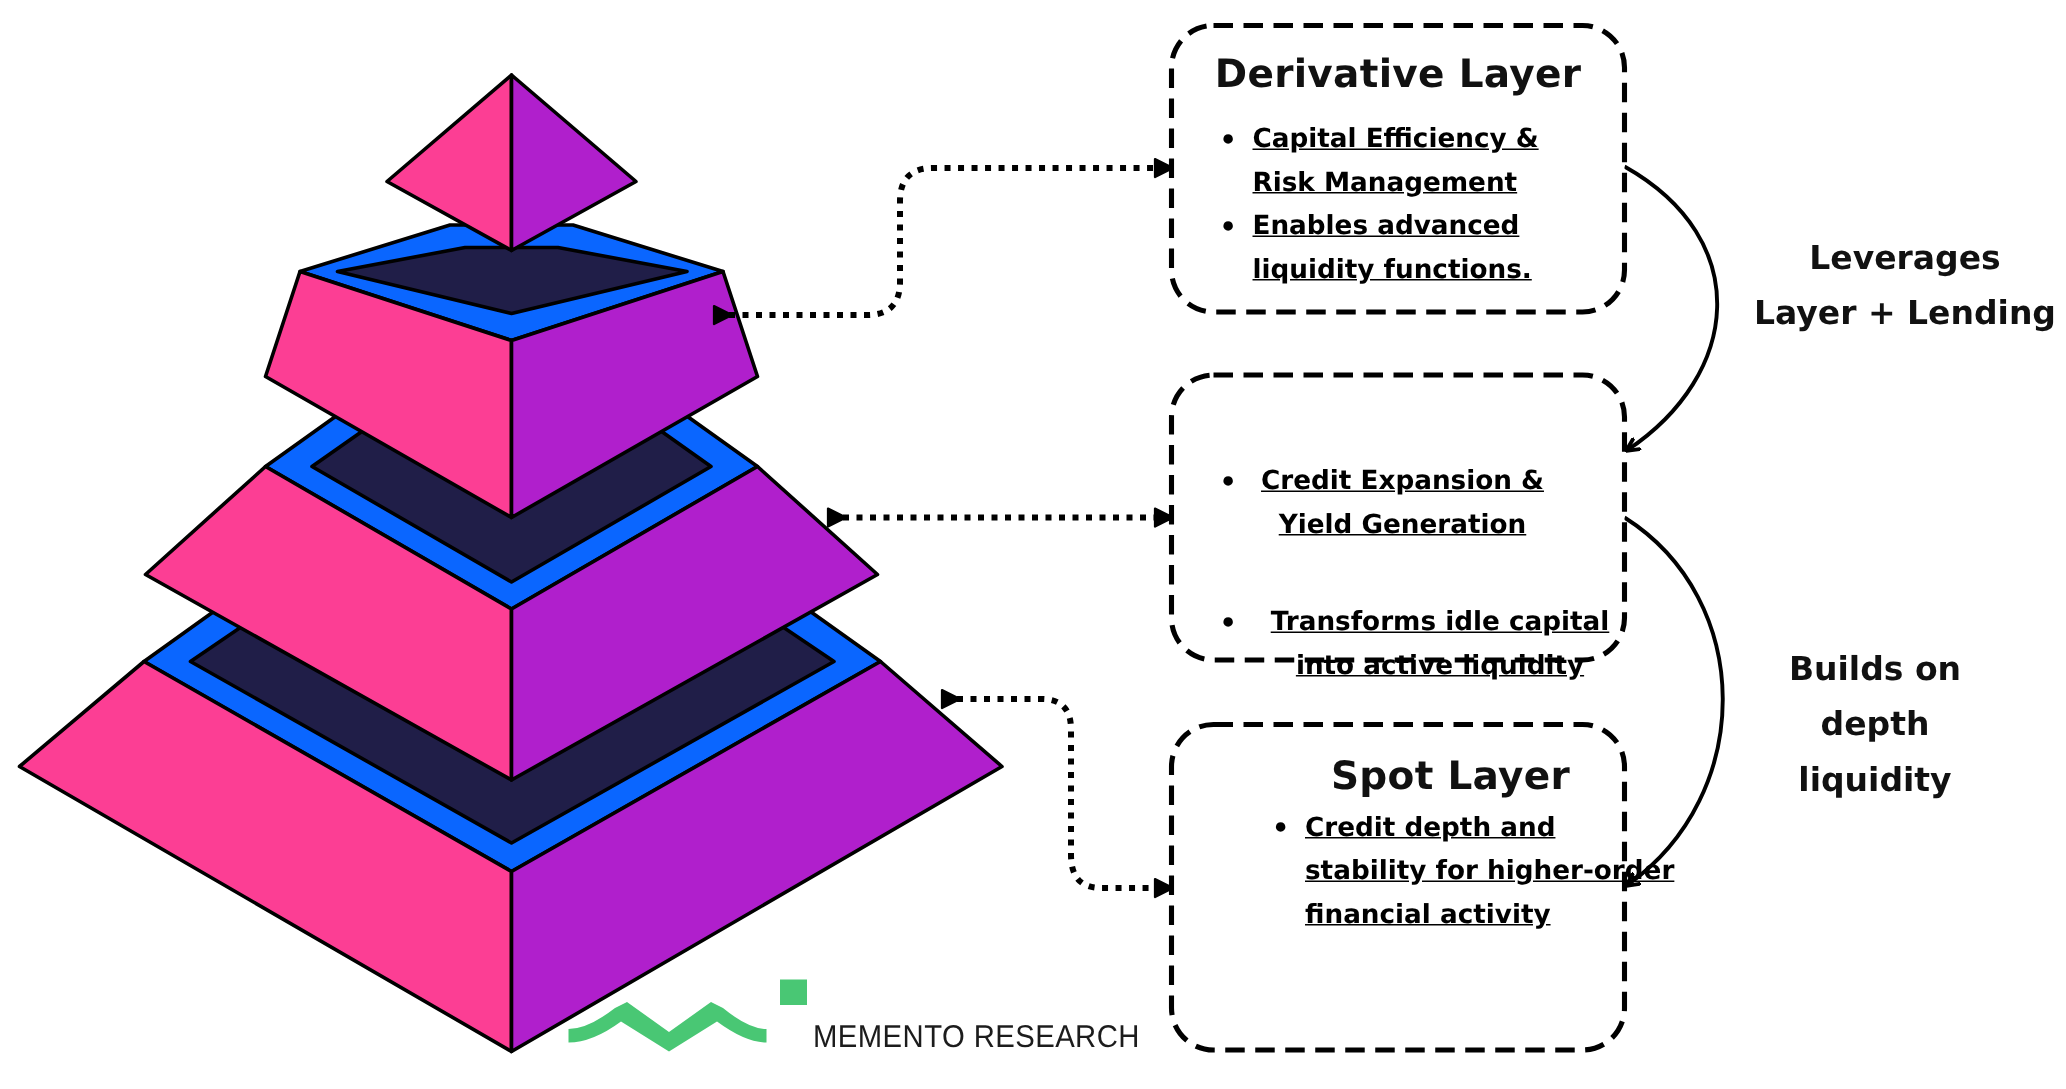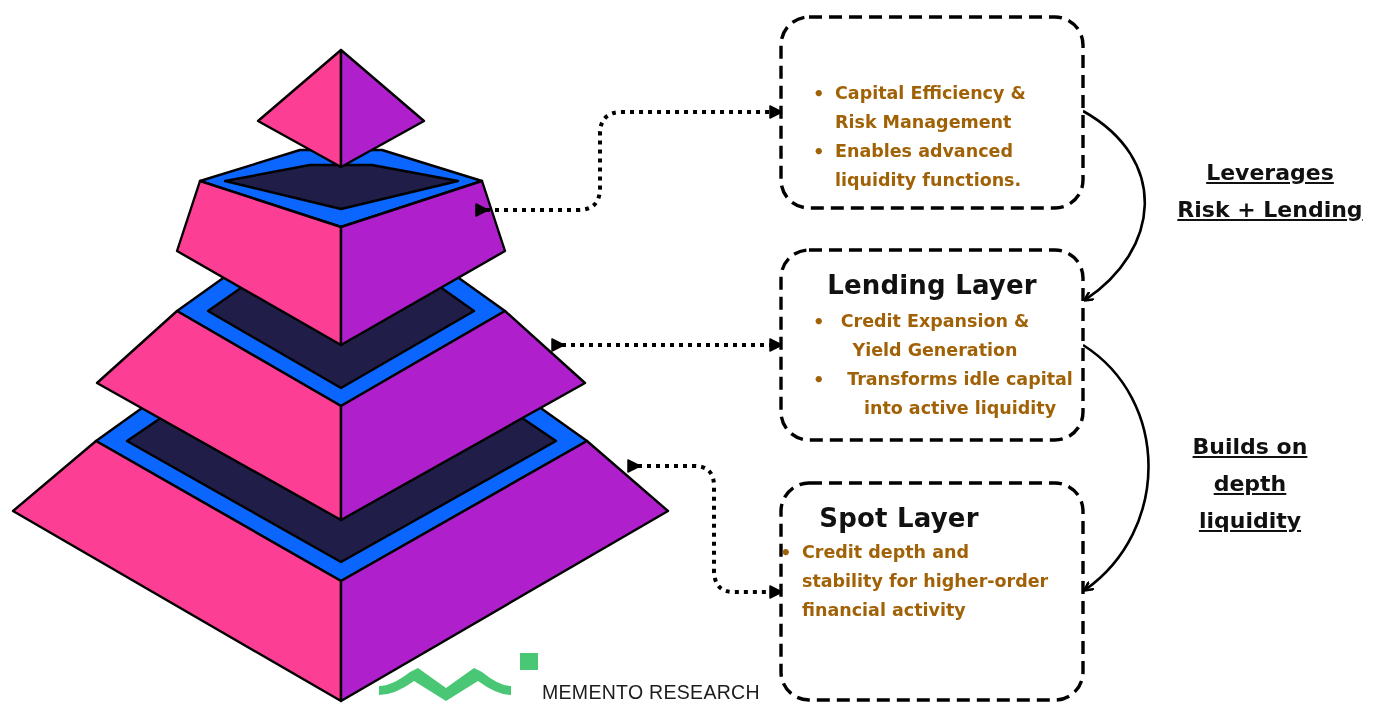--- a/index.html
+++ b/index.html
@@ -5,24 +5,24 @@
   html, body { margin: 0; padding: 0; background: #ffffff; }
   body { width: 1377px; height: 726px; position: relative; overflow: hidden;
          font-family: "DejaVu Sans", sans-serif; color: #111111; }
   #canvas { position: absolute; left: 0; top: 0; }
   .layer-box { position: absolute; box-sizing: border-box; }
   .layer-title { position: absolute; left: 0; right: 0; text-align: center;
                  font-family: "DejaVu Sans", sans-serif; font-weight: bold;
                  font-size: 26px; letter-spacing: 0.2px; color: #111; }
   .bullets { position: absolute; left: 30px; right: 6px; margin: 0; padding: 0; list-style: none; }
   .bullets li { position: relative; padding-left: 24px; font-weight: bold;
-                font-size: 17.5px; line-height: 29px; color: #a16207; }
+                font-size: 17.5px; line-height: 29px; color: #000000; text-decoration: underline; }
   .bullets li::before { content: "\2022"; position: absolute; left: 2px; top: 0; font-size: 18px; }
   .side-label { position: absolute; text-align: center; font-weight: bold;
-                font-size: 22px; line-height: 37px; color: #111; text-decoration: underline; }
+                font-size: 22px; line-height: 37px; color: #111; }
   .logo-text { position: absolute; left: 542px; top: 680px; font-family: "Liberation Sans", sans-serif;
                font-size: 21px; letter-spacing: 0.3px; color: #1c1c1c; transform: scaleX(0.93); transform-origin: left; }
 </style>
 </head>
 <body>
 
 <svg id="canvas" width="1377" height="726" viewBox="0 0 1377 726">
   <defs>
     <marker id="arrowSolid" markerWidth="10" markerHeight="10" refX="8" refY="5" orient="auto" markerUnits="userSpaceOnUse">
       <path d="M1,1 L9,5 L1,9" fill="none" stroke="#000" stroke-width="2.6" stroke-linecap="round" stroke-linejoin="round"></path>
@@ -78,44 +78,44 @@
     <rect x="781" y="483" width="302" height="217" rx="28"></rect>
   </g>
 
   <g>
     <path d="M379,695 L379,686 Q392,686 410,672 L418,668 L446,688 L474,668 L482,672 Q499,686 511,686 L511,695 Q497,695 478,681 L446,701 L414,681 Q395,695 379,695 Z" fill="#49c774"></path>
     <rect x="520" y="653" width="18" height="17" fill="#49c774"></rect>
   </g>
 </svg>
 
 <div class="layer-box" style="left:781px; top:17px; width:302px; height:191px;">
+  <div class="layer-title" style="top:18px;">Derivative Layer</div>
   <ul class="bullets" style="top:62px;">
     <li style="width:200px;">Capital Efficiency &amp; Risk Management</li>
     <li style="width:215px;">Enables advanced liquidity functions.</li>
   </ul>
 </div>
 
 <div class="layer-box" style="left:781px; top:250px; width:302px; height:190px;">
-  <div class="layer-title" style="top:20px;">Lending Layer</div>
   <ul class="bullets" style="top:57px;text-align:center;">
     <li style="width:200px;">Credit Expansion &amp; Yield Generation</li>
-    <li style="width:250px;">Transforms idle capital into active liquidity</li>
+    <li style="width:250px;margin-top:36px;">Transforms idle capital into active liquidity</li>
   </ul>
 </div>
 
-<div class="layer-box" style="left:748px; top:483px; width:302px; height:217px;">
+<div class="layer-box" style="left:816px; top:483px; width:302px; height:217px;">
   <div class="layer-title" style="top:20px;">Spot Layer</div>
   <ul class="bullets" style="top:55px;">
     <li style="width:250px;">Credit depth and stability for higher-order financial activity</li>
   </ul>
 </div>
 
 <div class="side-label" style="left:1165px; top:154px; width:210px;">
   <div>Leverages</div>
-  <div>Risk + Lending</div>
+  <div>Layer + Lending</div>
 </div>
 
 <div class="side-label" style="left:1160px; top:428px; width:180px;">
   <div>Builds on</div>
   <div>depth liquidity</div>
 </div>
 
 <div class="logo-text">MEMENTO RESEARCH</div>
 
 </body></html>

